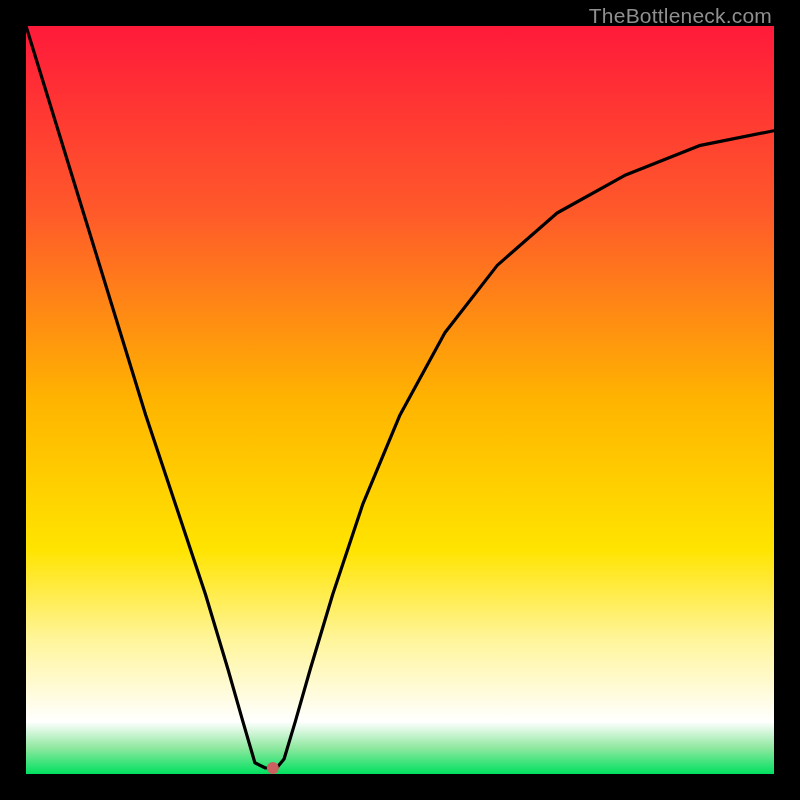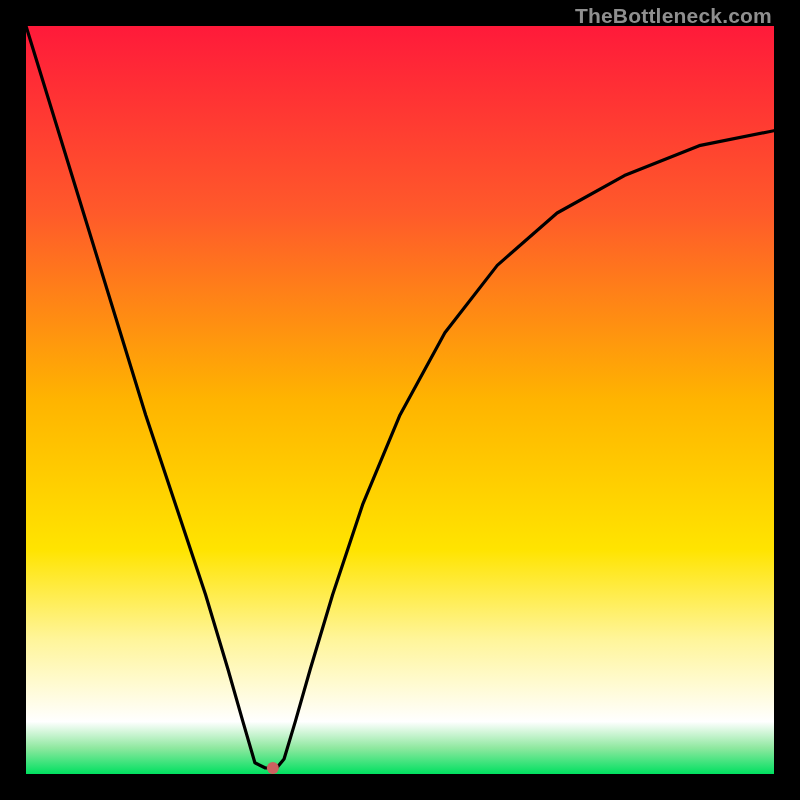--- a/index.html
+++ b/index.html
@@ -25,21 +25,21 @@
     top: 0;
     width: 748px;
     height: 748px;
   }
   .watermark {
     position: absolute;
     top: 4px;
     right: 28px;
     color: #8f8f8f;
     font-size: 21px;
-    font-weight: 700;
+    font-weight: 400;
     letter-spacing: 0.2px;
   }
   svg { display: block; }
 </style>
 </head>
 <body>
 
 <div class="frame">
   <svg class="plot-area" viewBox="0 0 748 748" preserveAspectRatio="none">
     <defs>

